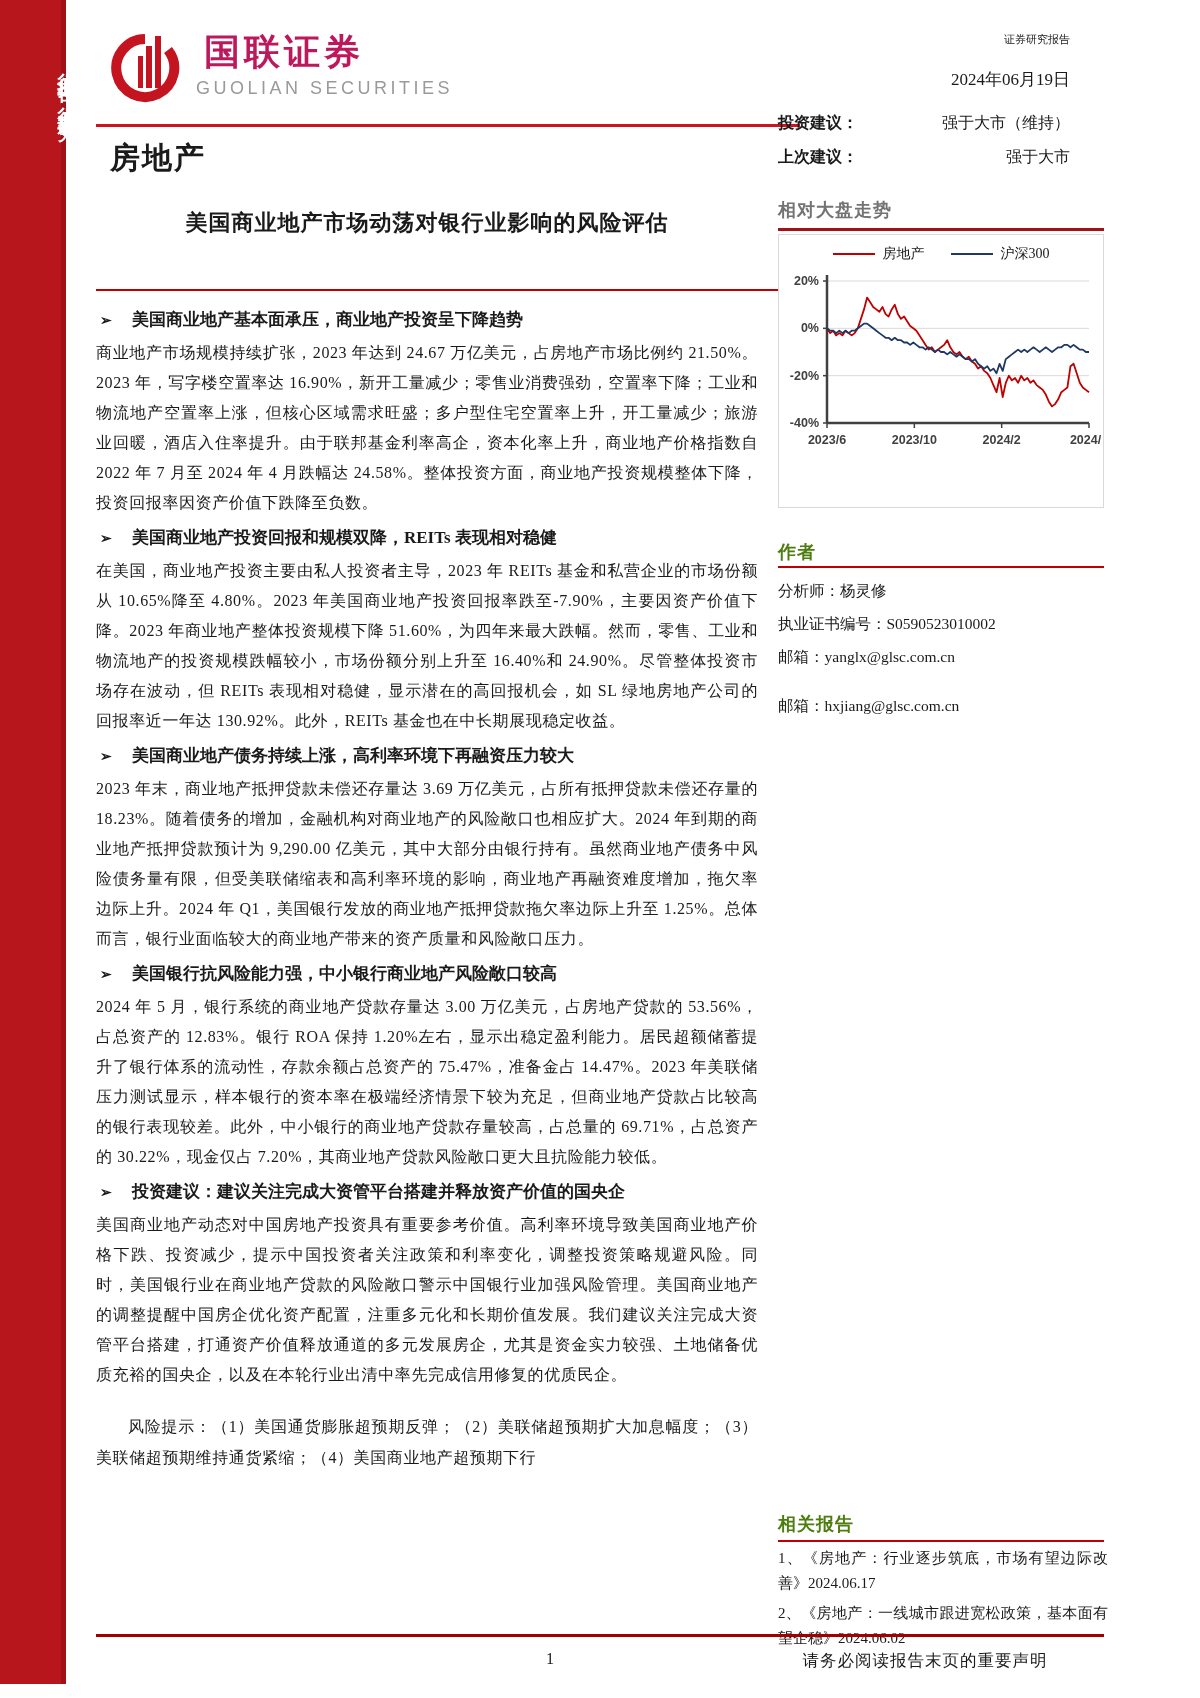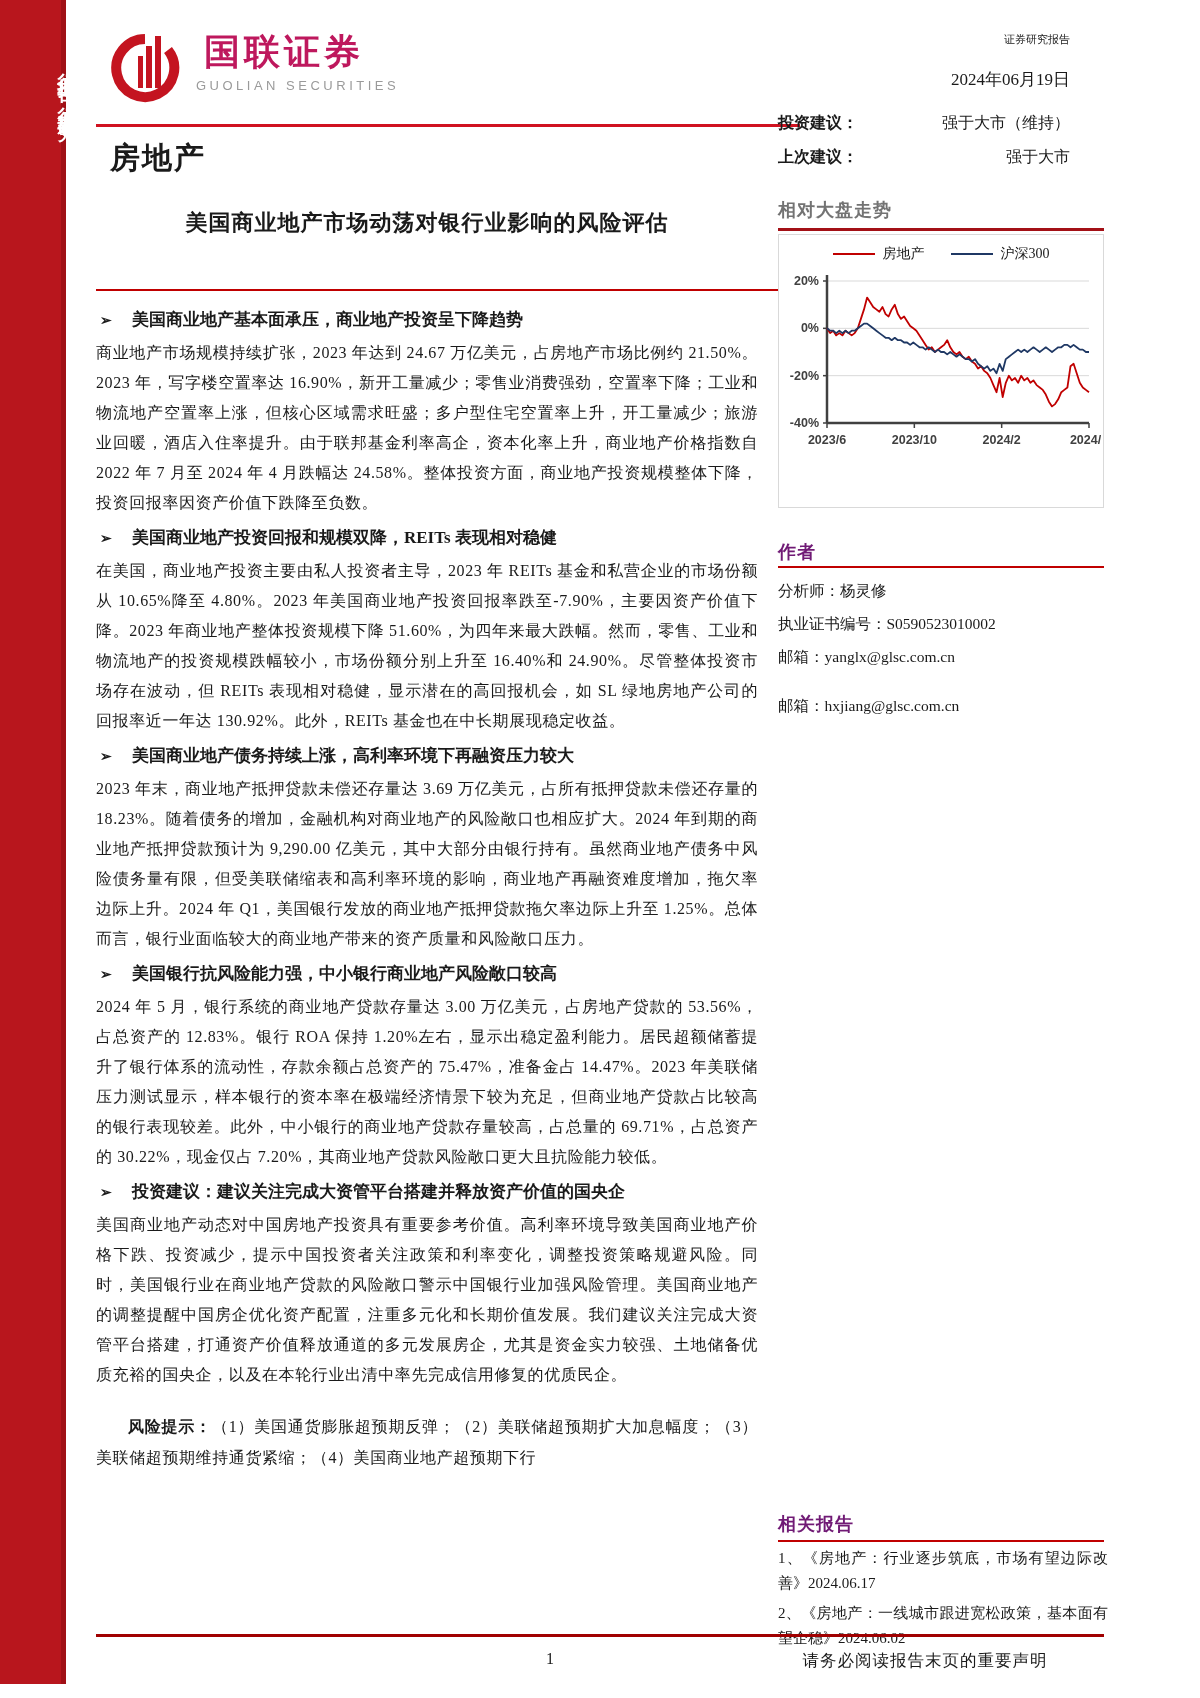--- a/index.html
+++ b/index.html
@@ -10,52 +10,52 @@
   
   .sidebar { position:absolute; left:0; top:0; width:66px; height:1684px; background:#b8161d; border-right:5px solid #a01016; }
   .sidebar-text { position:absolute; left:0; top:58px; width:66px; text-align:center;
     writing-mode:vertical-rl; text-orientation:upright; color:#ffffff; font-weight:bold;
     font-size:19px; letter-spacing:3px; margin-left:14px; }
 
   
   .logo { position:absolute; left:108px; top:30px; display:flex; align-items:flex-start; }
   .logo-txt { margin-left:14px; }
   .logo-cn { font-family:"Liberation Sans","DejaVu Sans",sans-serif; font-weight:bold; color:#be185d; font-size:36px; letter-spacing:4px; line-height:44px;margin-left:8px; }
-  .logo-en { font-family:"Liberation Sans","DejaVu Sans",sans-serif; color:#9a9a9a; font-size:13px; letter-spacing:3.5px; margin-top:4px; }
+  .logo-en { font-family:"Liberation Sans","DejaVu Sans",sans-serif; color:#9a9a9a; font-size:18px; letter-spacing:3.5px; margin-top:4px; }
   .report-type { position:absolute; left:860px; top:32px; width:210px; text-align:right; font-size:11px; }
   .report-date { position:absolute; left:860px; top:68px; width:210px; text-align:right; font-size:17px; }
   .header-line { position:absolute; left:96px; top:124px; width:704px; height:3px; background:#d01220; }
 
   .rating { position:absolute; left:778px; top:106px; width:292px; font-size:16px; }
   .rating-row { display:flex; justify-content:space-between; line-height:34px; }
   .rating-label { font-weight:bold;font-family:Liberation Serif, serif; }
 
   .industry-title { position:absolute; left:110px; top:138px; font-size:30px; font-weight:bold; letter-spacing:2px; }
   .doc-title { position:absolute; left:96px; top:208px; width:662px; text-align:center; font-size:22px; font-weight:bold; letter-spacing:1px; }
   .title-line { position:absolute; left:96px; top:289px; width:704px; height:2px; background:#c00000; }
 
   
   .left-col { position:absolute; left:96px; top:300px; width:662px; }
   .sec-head { display:flex; align-items:baseline; font-weight:bold; font-size:17px; line-height:26px; margin:7px 0 4px 0; }
   .sec-head .bullet { width:36px; padding-left:4px; font-size:14px; }
   .sec-body { font-size:16px; line-height:30px; text-align:justify; letter-spacing:0.6px; }
   .risk { margin-top:21px; font-size:16px; line-height:31px; text-align:justify; text-indent:2em; letter-spacing:0.6px; }
-  .risk b { font-weight:bold;margin-top:36px; }
+  .risk b { font-weight:normal;margin-top:36px; }
 
   
   .chart-title { position:absolute; left:778px; top:198px; font-size:18px; font-weight:bold; color:#737373; letter-spacing:1px; }
   .chart-title-line { position:absolute; left:778px; top:228px; width:326px; height:3px; background:#a31016; }
   .chart-box { position:absolute; left:778px; top:234px; width:326px; height:274px; border:1px solid #d9d9d9; background:#ffffff; }
   .legend { display:flex; justify-content:center; gap:26px; margin-top:10px; font-size:14px; }
   .legend-item { display:flex; align-items:center; gap:8px; }
   .legend-line { display:inline-block; width:42px; height:0; border-top:2px solid #000; }
   .trend-svg { display:block; margin:2px auto 0 auto; }
   .tick { font-family:"Liberation Sans","DejaVu Sans",sans-serif; font-size:12.5px; fill:#404040; font-weight:bold; }
 
-  .aside-head { position:absolute; left:778px; font-size:18px; font-weight:bold; color:#701a75; letter-spacing:1px;font-family:Liberation Serif, serif; }
+  .aside-head { position:absolute; left:778px; font-size:18px; font-weight:bold; color:#4d7c0f; letter-spacing:1px;font-family:Liberation Serif, serif; }
   .aside-line { position:absolute; left:778px; width:326px; height:2px; background:#c00000; }
   .author-block { position:absolute; left:778px; top:574px; width:326px; font-size:15.5px; }
   .author-block .row { line-height:33px; white-space:nowrap; }
   .author-block .gap { height:16px; }
   .related-list { position:absolute; left:778px; top:1546px; width:330px; font-size:15px; line-height:25px; }
   .related-item { margin-bottom:5px; text-align:justify; }
 
   
   .footer-line { position:absolute; left:96px; top:1634px; width:1008px; height:3px; background:#a00000; }
   .page-num { position:absolute; left:480px; top:1650px; width:140px; text-align:center; font-size:16px; }

